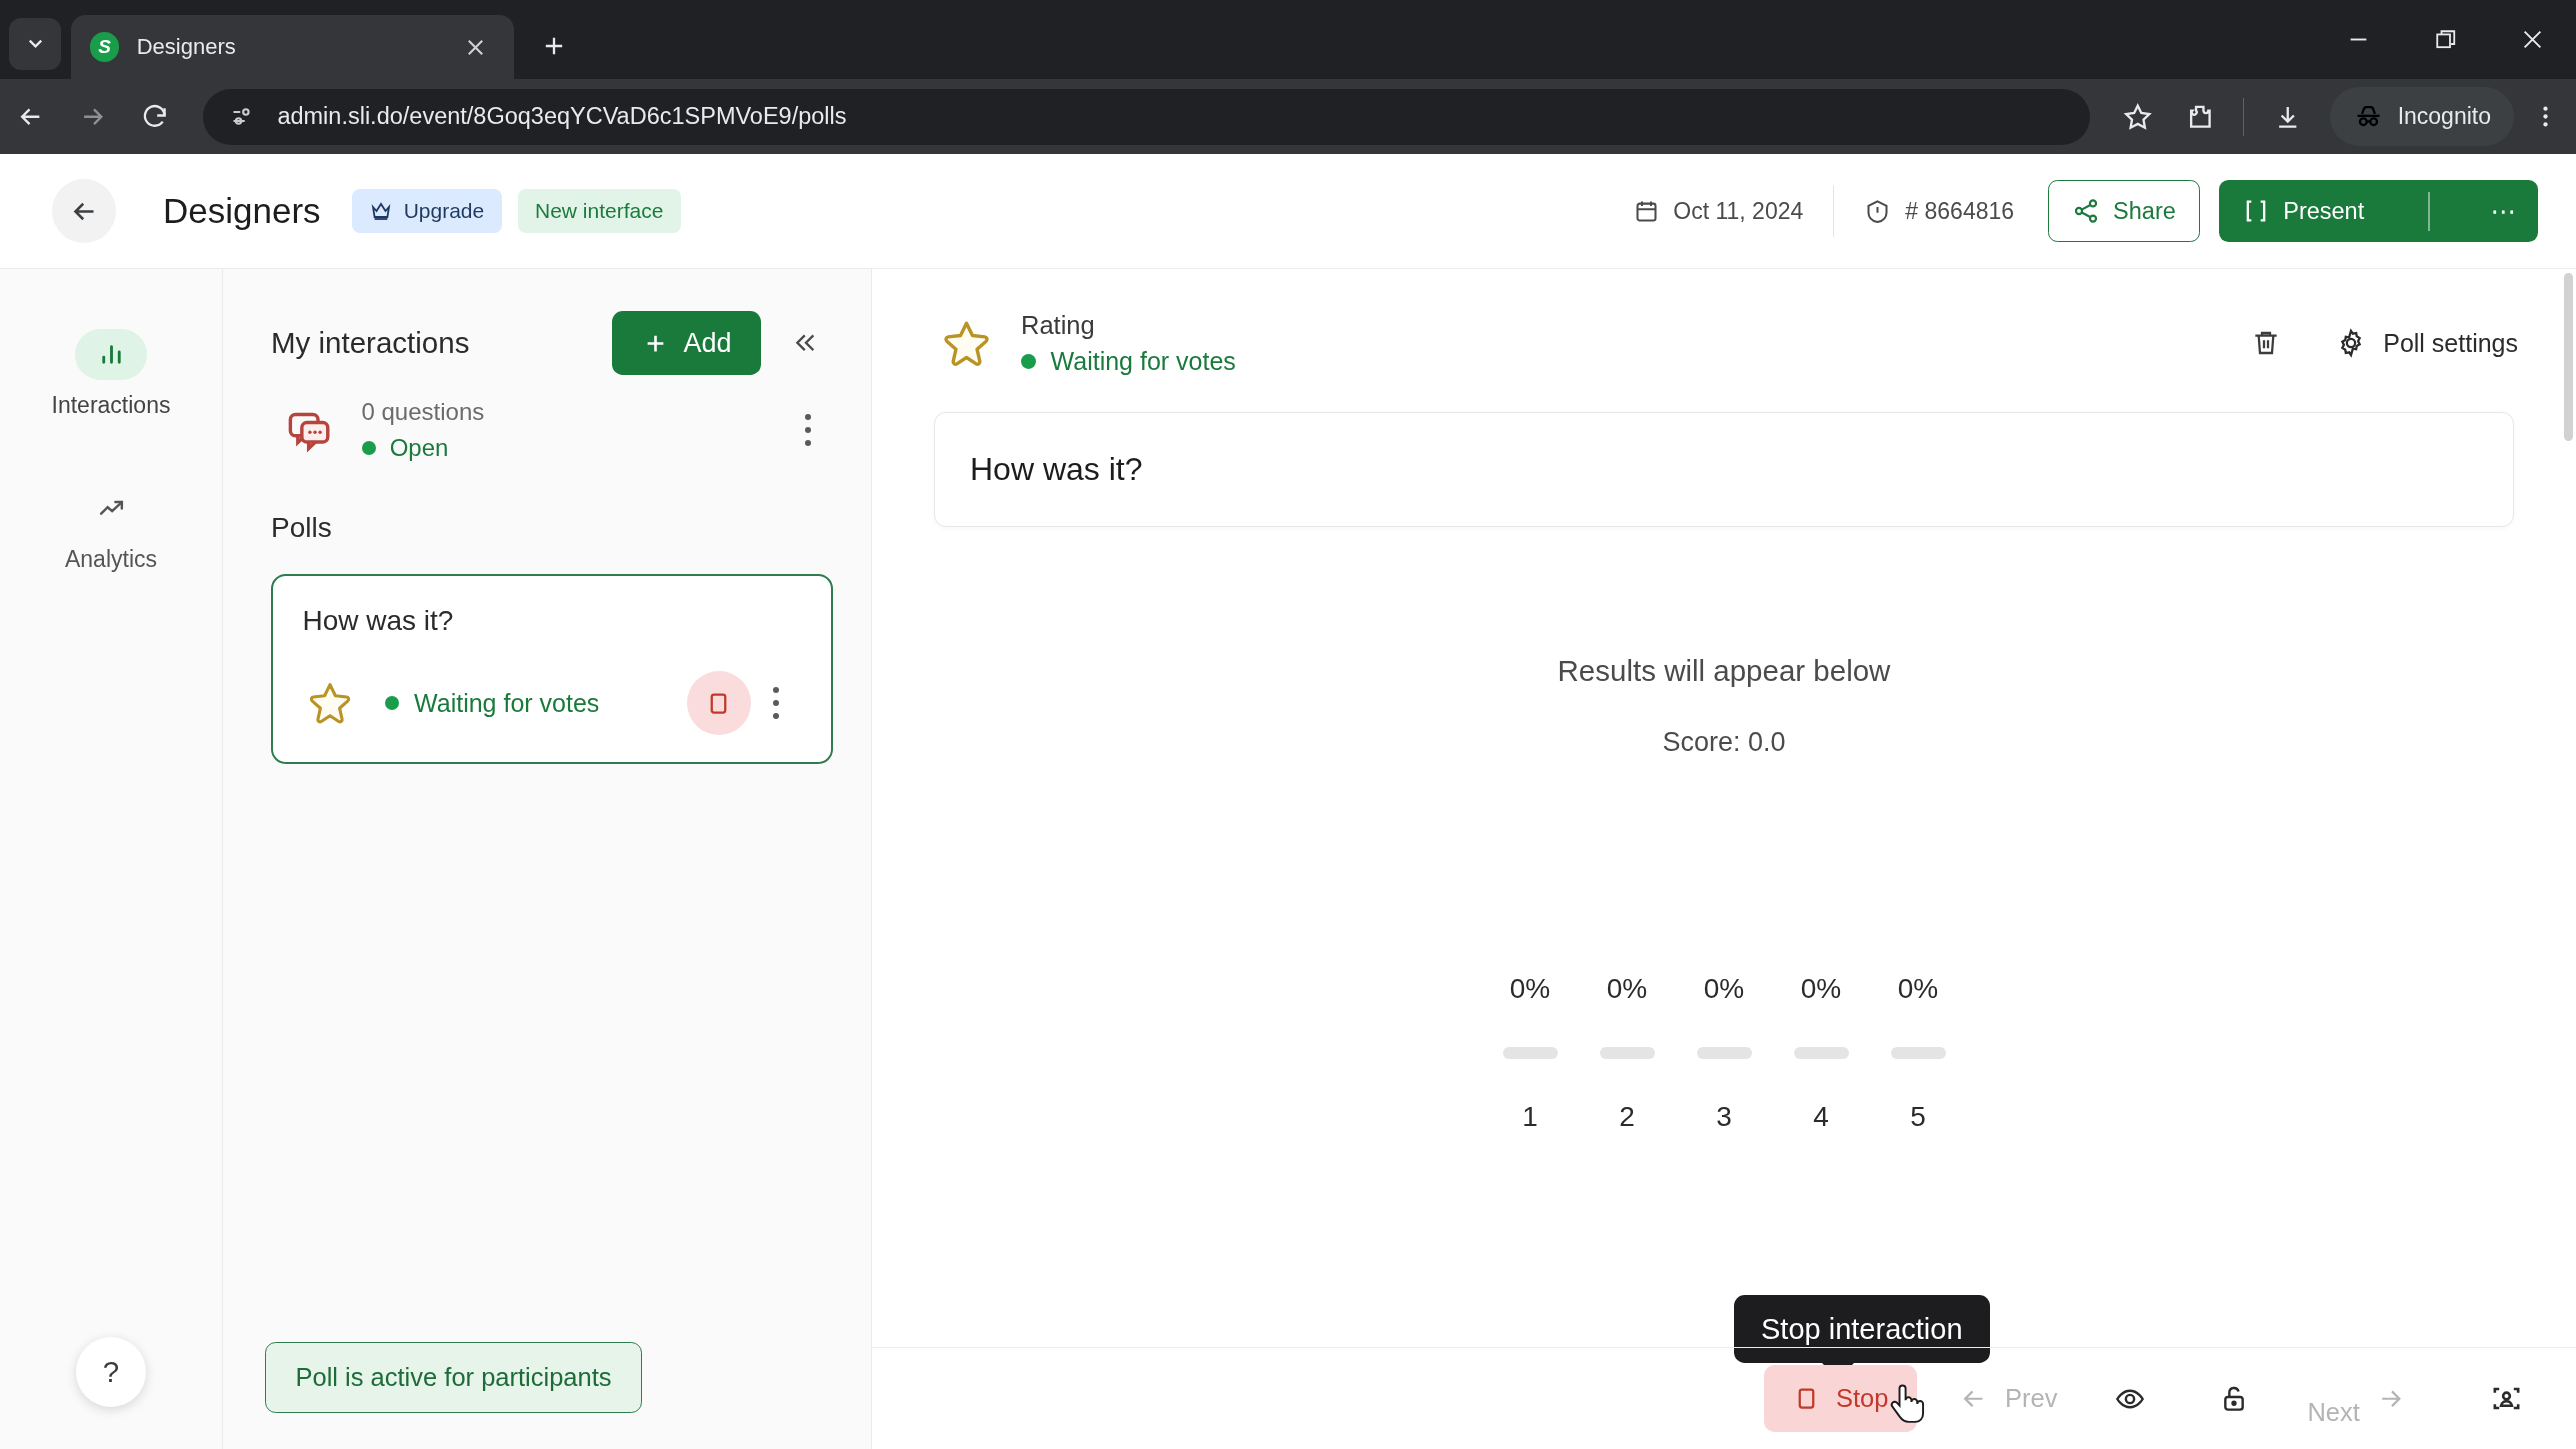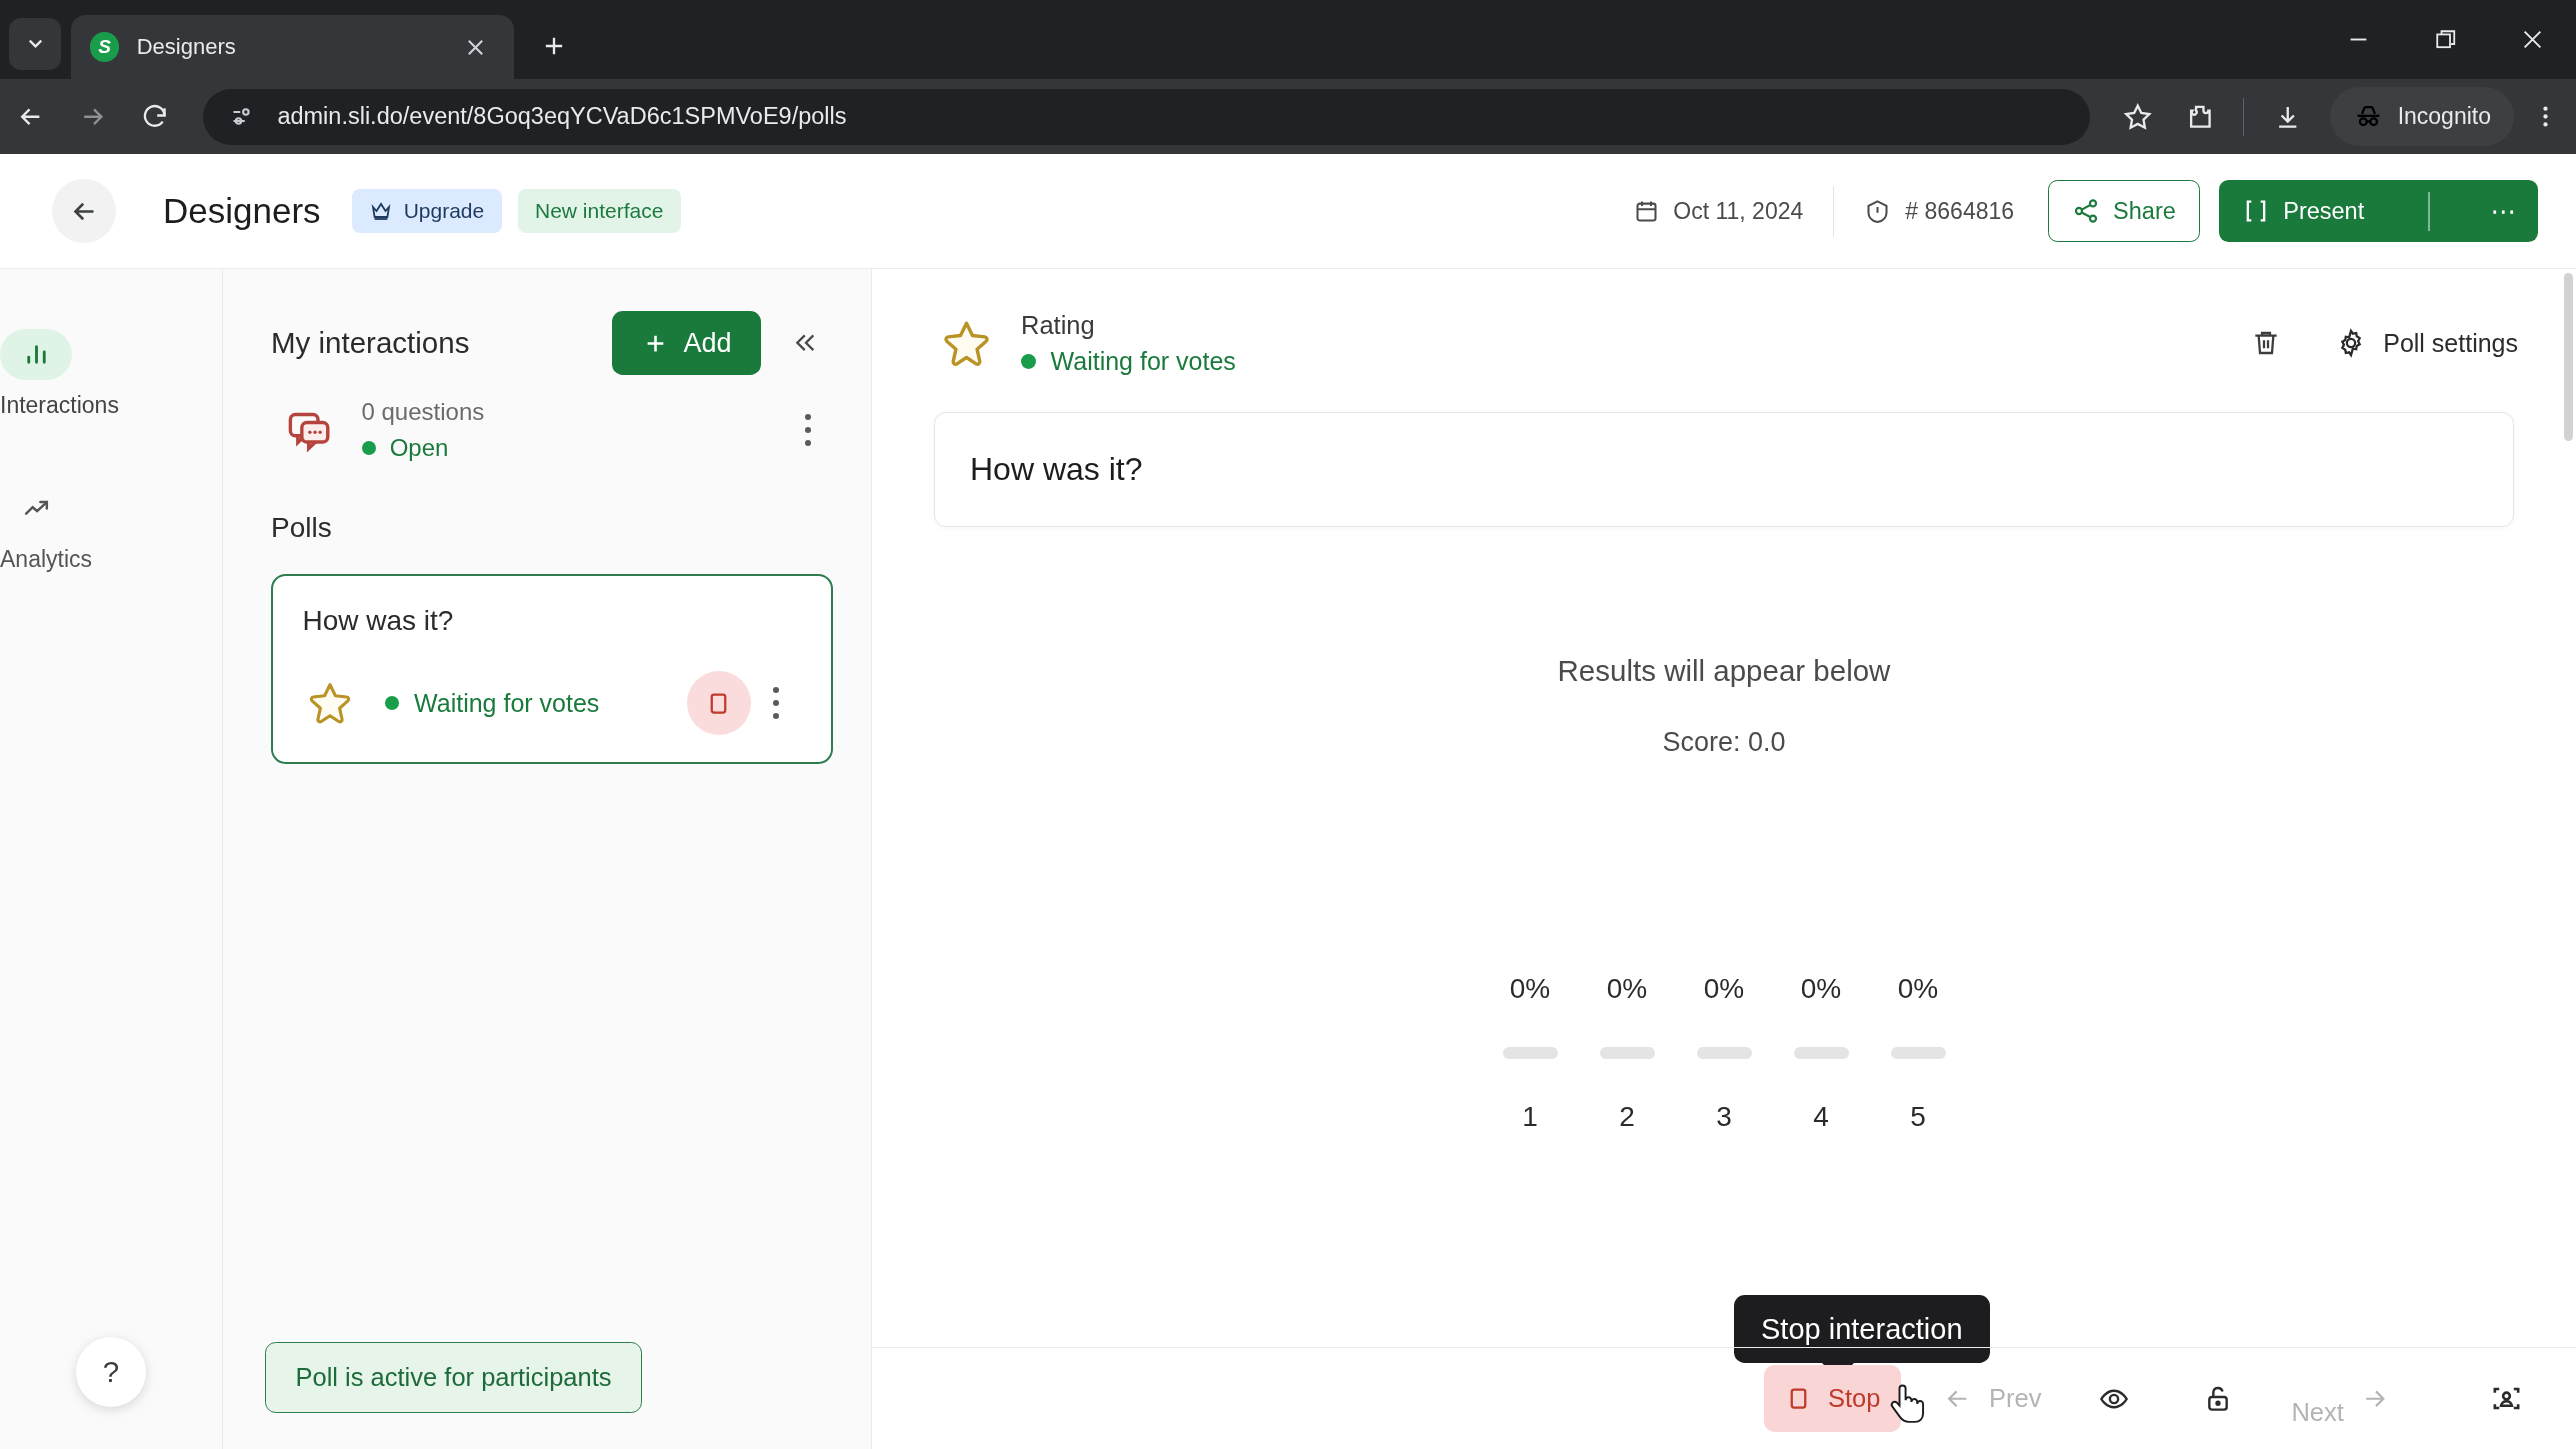--- a/index.html
+++ b/index.html
@@ -97,21 +97,21 @@
   .btn-present .pres-more { padding:0 20px; font-size:25.5px; display:flex; align-items:center; height:100%; letter-spacing:2px; }
 
   .app-body { flex:1; display:flex; min-height:0; }
 
   
   .rail {
     width:223px; background:#fafafa; border-right:0.7px solid #eaeaea;
     display:flex; flex-direction:column; align-items:center; padding-top:60px;
     flex:0 0 auto; position:relative;
   }
-  .rail-item { width:100%; display:flex; flex-direction:column; align-items:flex-start; margin-bottom:64px; }
+  .rail-item { width:100%; display:flex; flex-direction:column; align-items:center; margin-bottom:64px; }
   .rail-ico {
     width:72px; height:51px; border-radius:25.5px;
     display:flex; align-items:center; justify-content:center; color:#555;
   }
   .rail-item.active .rail-ico { background:#dff3e6; color:#1a7a3c; }
   .rail-label { margin-top:12px; font-size:23px; color:#555; }
   .rail-item.active .rail-label { color:#444; }
   .help-btn {
     position:absolute; bottom:42px; left:50%; transform:translateX(-50%);
     width:70px; height:70px; border-radius:50%; background:#fff;
@@ -190,21 +190,21 @@
   .rc-bar { width:55px; height:12px; border-radius:6px; background:#e4e4e4; margin-top:42px; }
   .rc-lbl { font-size:28px; color:#2b2b2b; margin-top:42px; }
 
   .bottom-bar {
     height:102px; border-top:0.7px solid #ececec; display:flex; align-items:center;
     padding:0 39px 0 0; flex:0 0 auto; position:relative;
   }
   .bb-left { display:flex; align-items:center; flex:1; padding-left:0; }
   .btn-stop {
     height:67px; background:#f9d5d5; border-radius:10.7px;
-    display:flex; align-items:center; padding:0 21px; margin-left:892px;
+    display:flex; align-items:center; padding:0 29px; margin-left:892px;
     color:#c0392b; font-size:25.5px; flex:0 0 auto; position:relative;
   }
   .btn-stop span { margin-left:16px; }
   .nav-btn { display:flex; align-items:center; color:#b4b4b4; font-size:25.5px; margin-left:42px; flex:0 0 auto; }
   .nav-btn.prev span { margin-left:16px; }
   .nav-btn.next span { margin-right:16px;margin-top:28px; }
   .icon-btn { width:62px; height:62px; display:flex; align-items:center; justify-content:center; color:#2b2b2b; margin-left:42px; flex:0 0 auto; }
   .bb-right { margin-left:auto; display:flex; align-items:center; }
 
   .tooltip {

